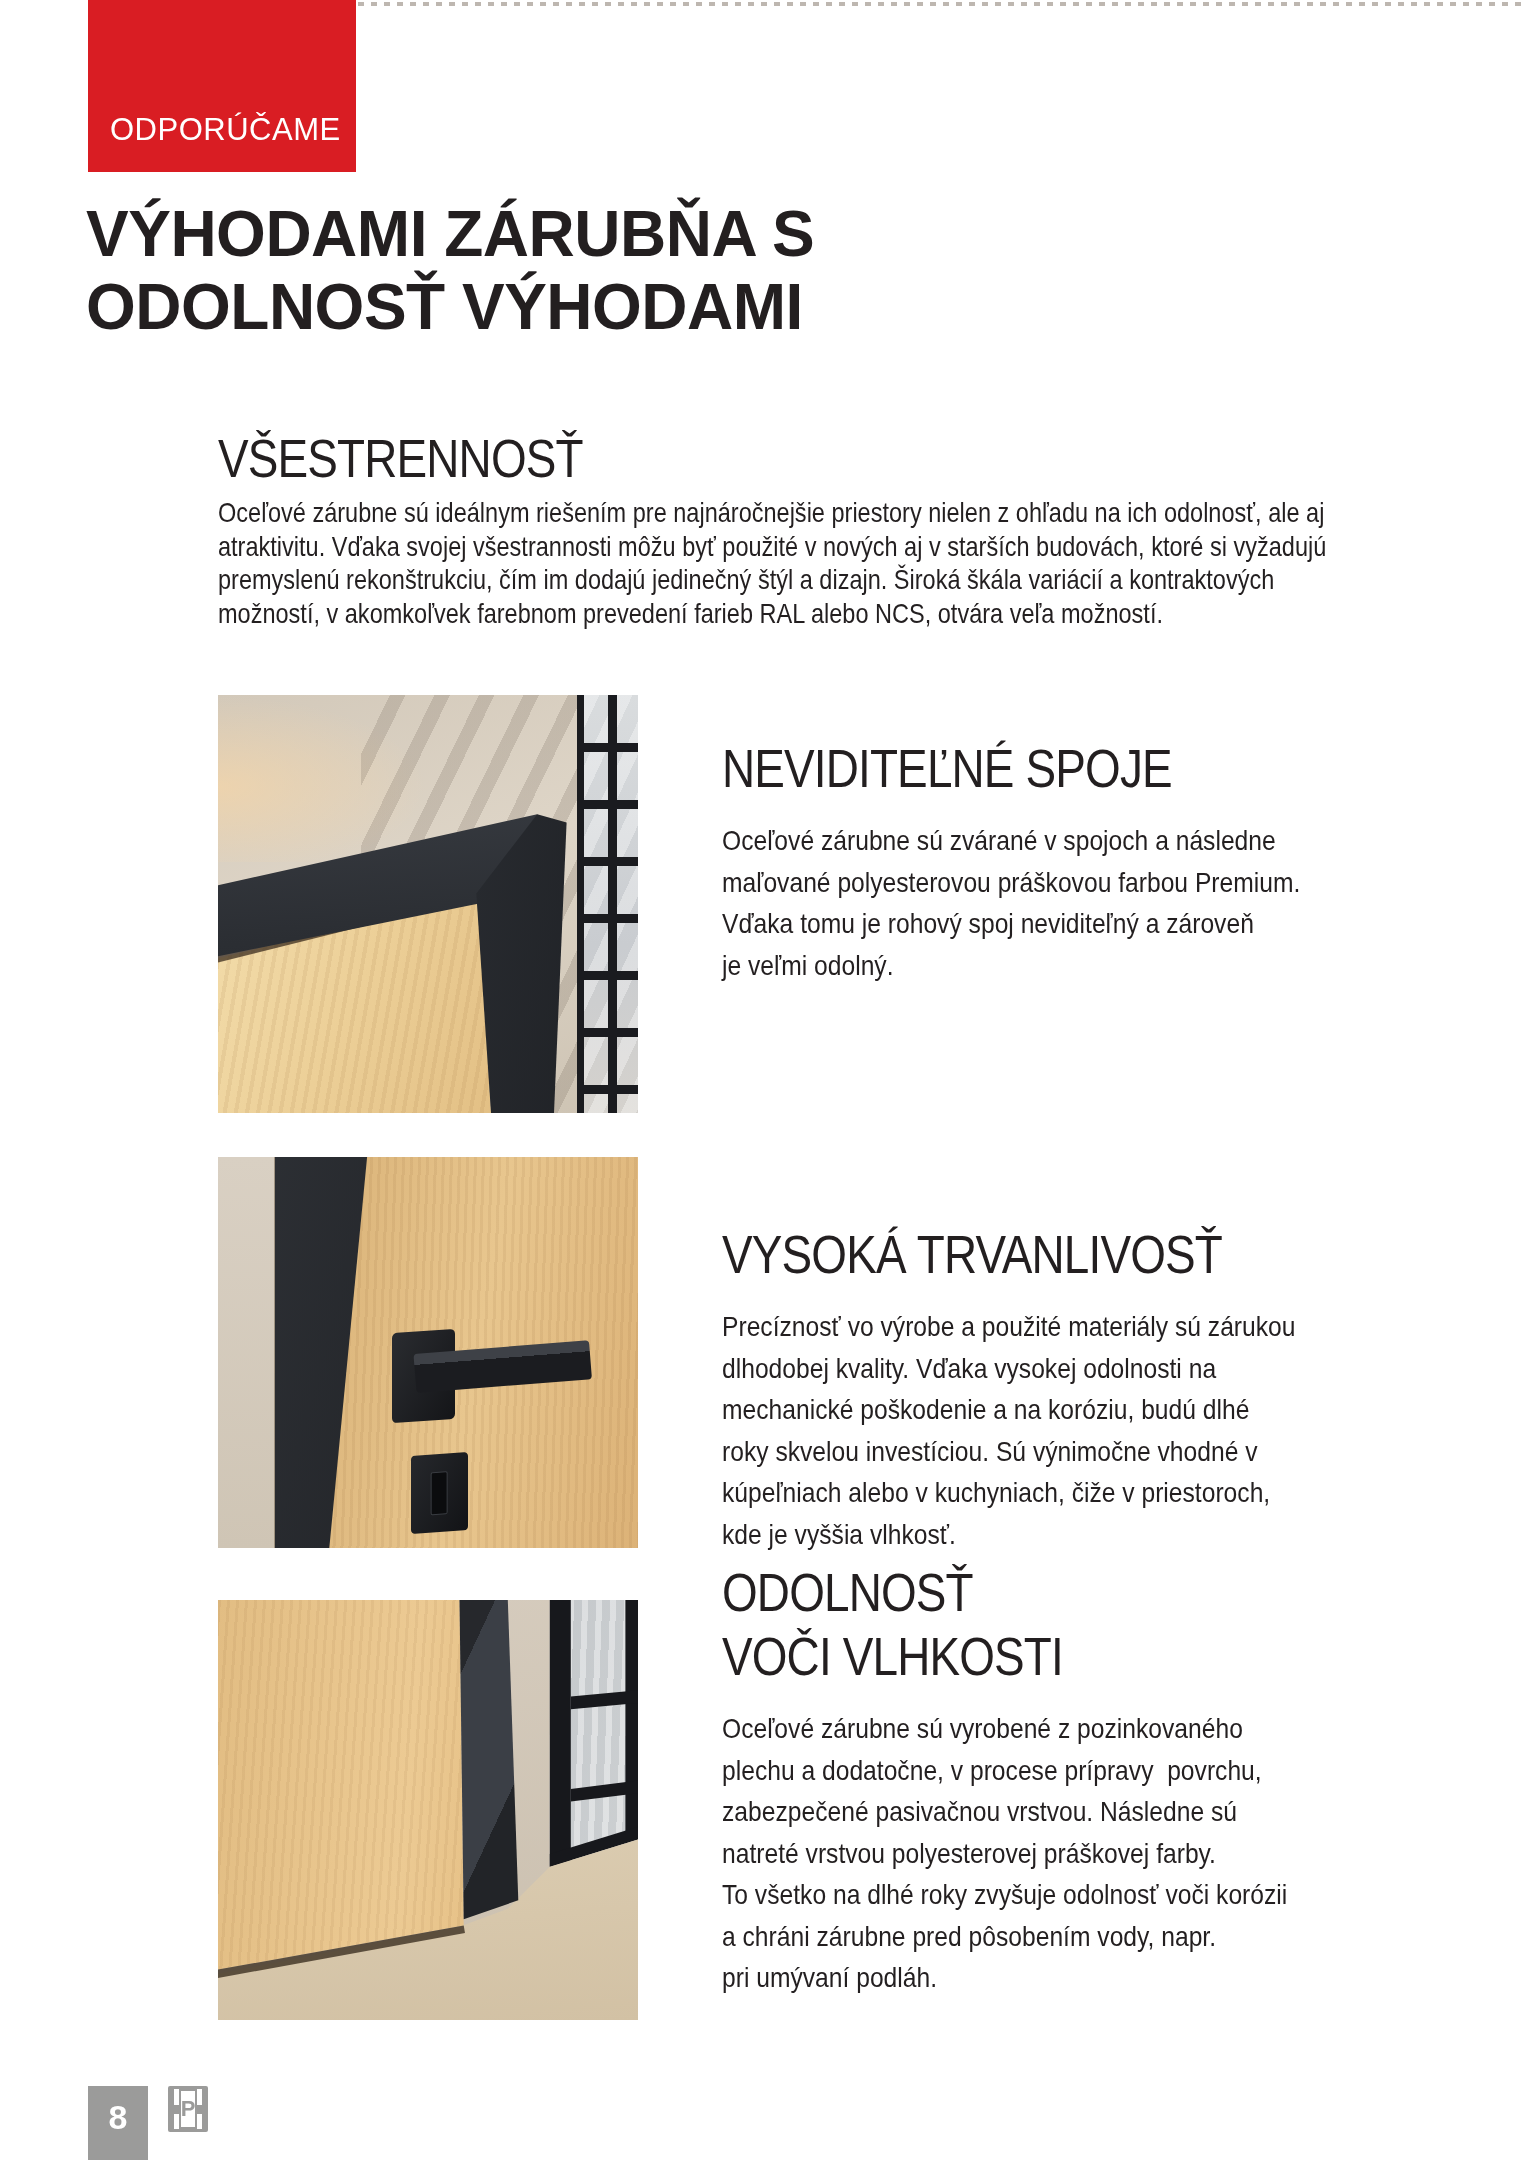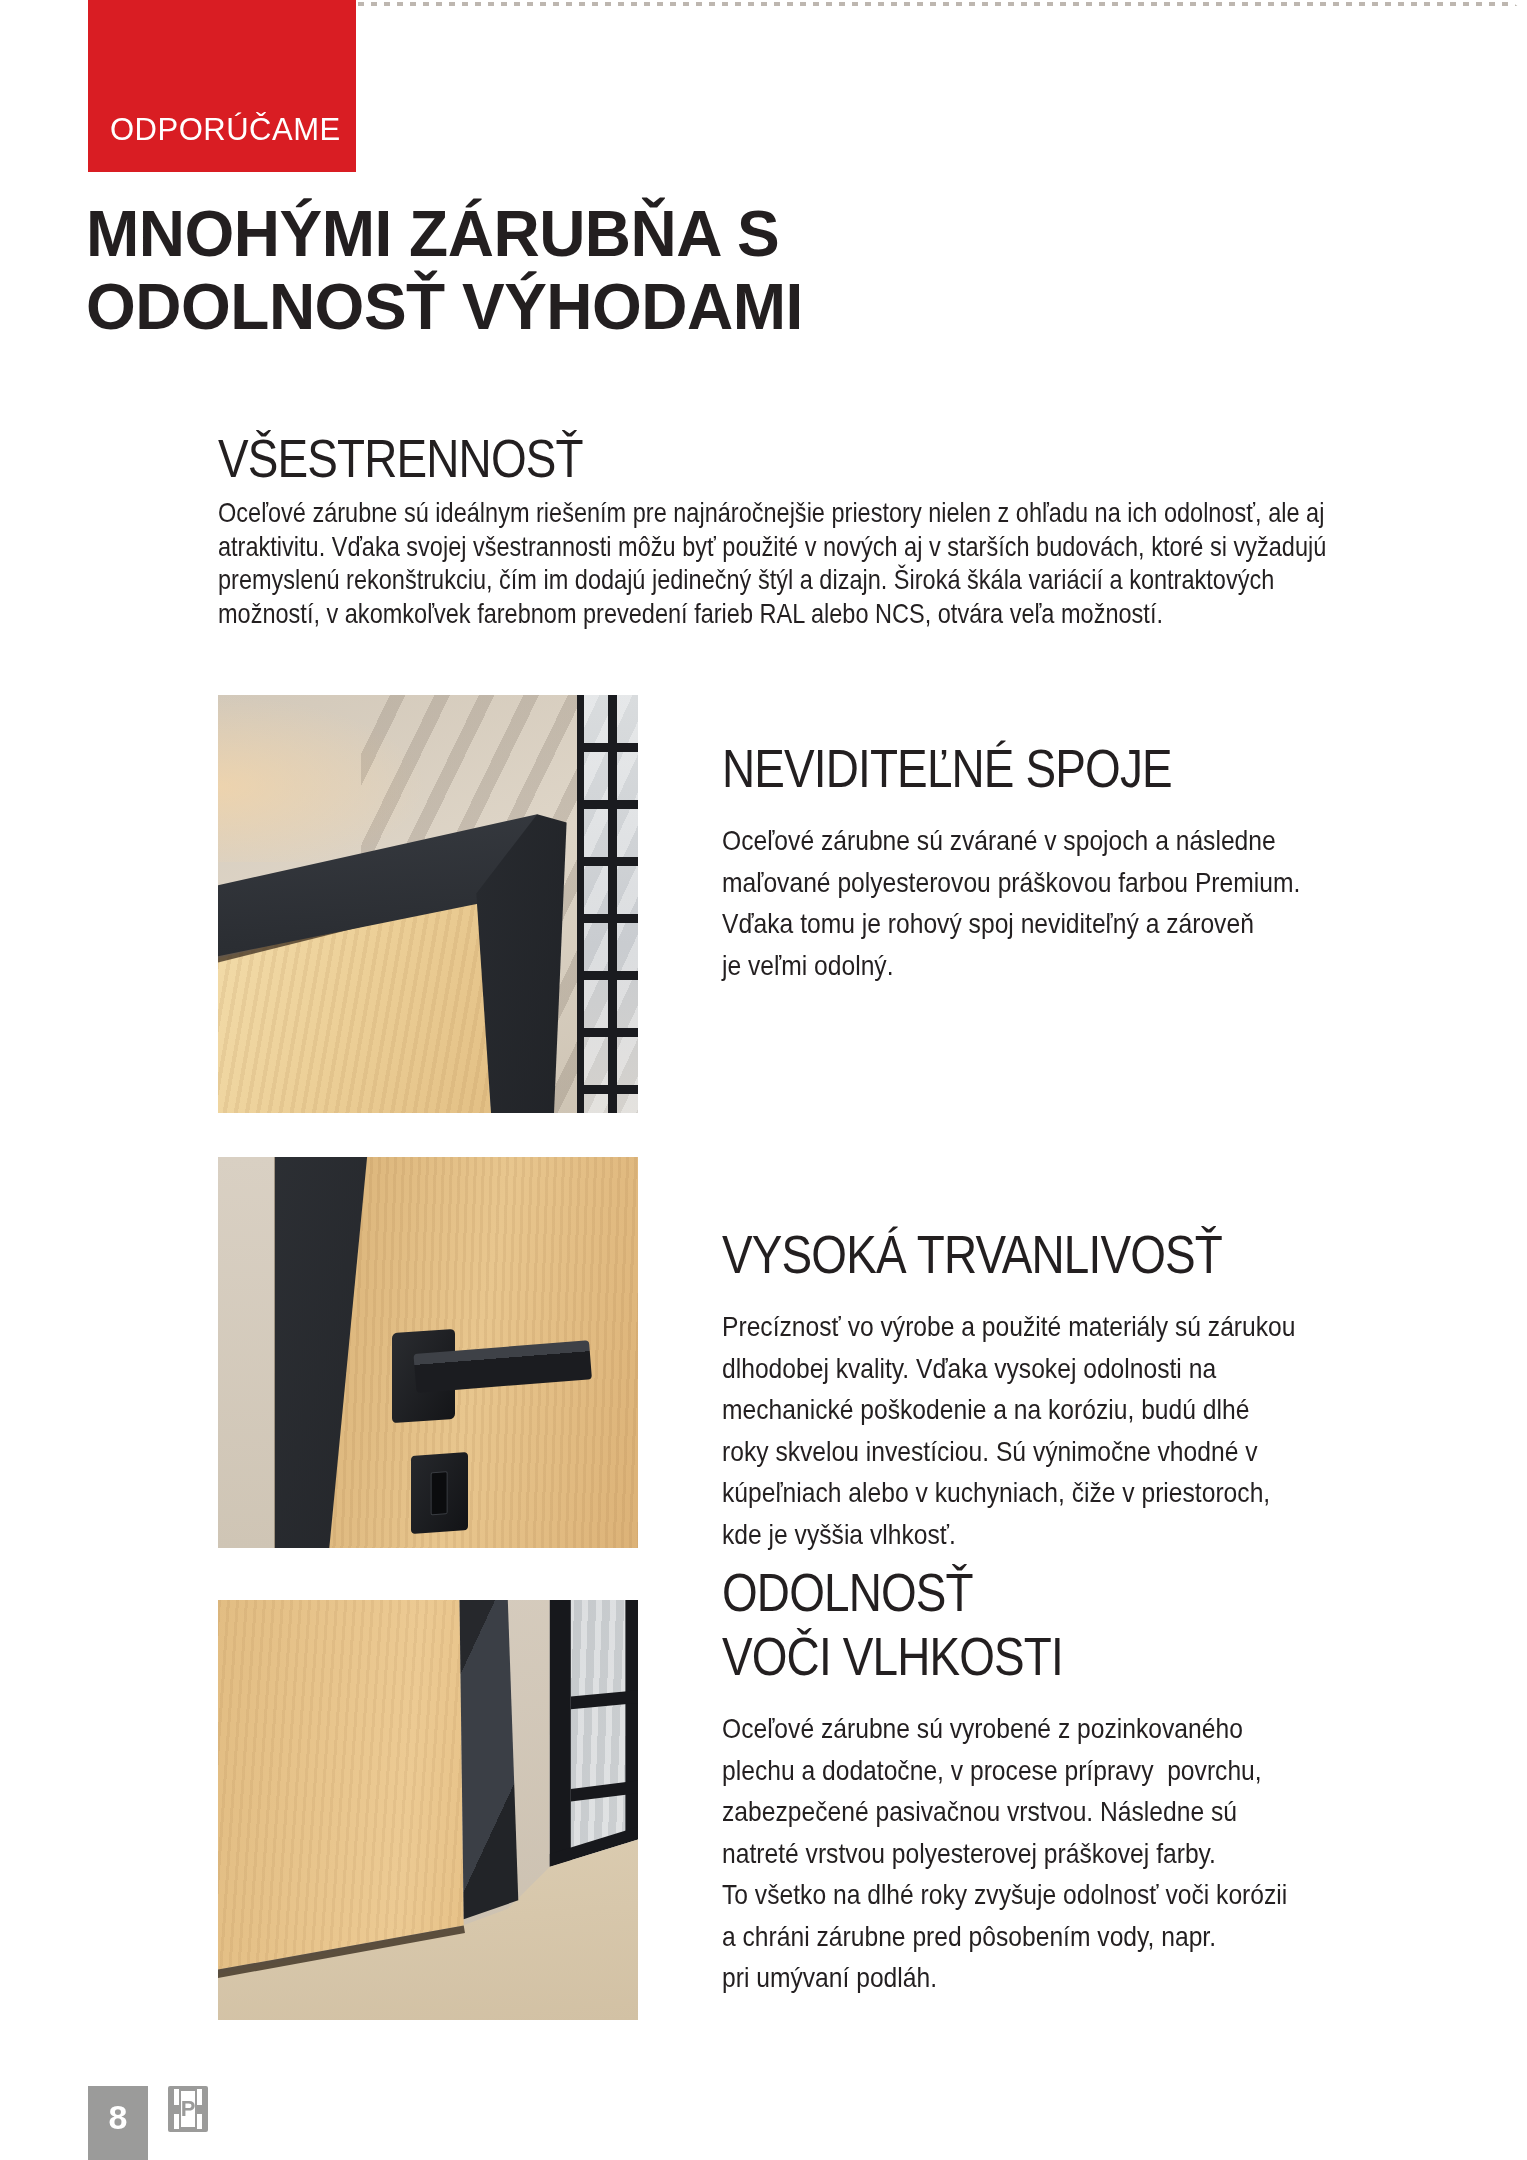--- a/index.html
+++ b/index.html
@@ -1,17 +1,17 @@
 <!DOCTYPE html>
 <html><head>
 <meta charset="utf-8">
 <style>
   html,body{margin:0;padding:0;background:#ffffff;}
   .page{position:relative;width:1527px;height:2160px;background:#fff;overflow:hidden;
-        font-family:"Liberation Sans","DejaVu Sans",sans-serif;color:#231f20;border-radius:26px;}
+        font-family:"Liberation Sans","DejaVu Sans",sans-serif;color:#231f20;}
 
   
   .perforation{position:absolute;top:2px;left:358px;right:0;height:4px;
     background:repeating-linear-gradient(to right,rgba(110,95,80,.45) 0 6px,rgba(0,0,0,0) 6px 13px);}
 
   
   .badge{position:absolute;left:88px;top:0;width:268px;height:172px;background:#d91d23;
          box-sizing:border-box;display:flex;align-items:flex-end;padding:0 0 24px 22px;}
   .badge-text{color:#fff;font-size:31px;letter-spacing:.5px;}
 
@@ -119,21 +119,21 @@
 <body>
 
 <div class="page">
 
   <div class="perforation"></div>
 
   <div class="badge">
     <span class="badge-text">ODPORÚČAME</span>
   </div>
 
-  <h1 class="h1"><span>MNOHÝMI ZÁRUBŇA S</span><br><span>ODOLNOSŤ VÝHODAMI</span></h1>
+  <h1 class="h1"><span>VÝHODAMI ZÁRUBŇA S</span><br><span>ODOLNOSŤ VÝHODAMI</span></h1>
 
   <section class="intro">
     <h2 class="sec-h">VŠESTRENNOSŤ</h2>
     <p class="intro-body">Oceľové zárubne sú ideálnym riešením pre najnáročnejšie priestory nielen z ohľadu na ich odolnosť, ale aj
 atraktivitu. Vďaka svojej všestrannosti môžu byť použité v nových aj v starších budovách, ktoré si vyžadujú
 premyslenú rekonštrukciu, čím im dodajú jedinečný štýl a dizajn. Široká škála variácií a kontraktových
 možností, v akomkoľvek farebnom prevedení farieb RAL alebo NCS, otvára veľa možností.</p>
   </section>
 
   <div class="photo" id="photo1">

